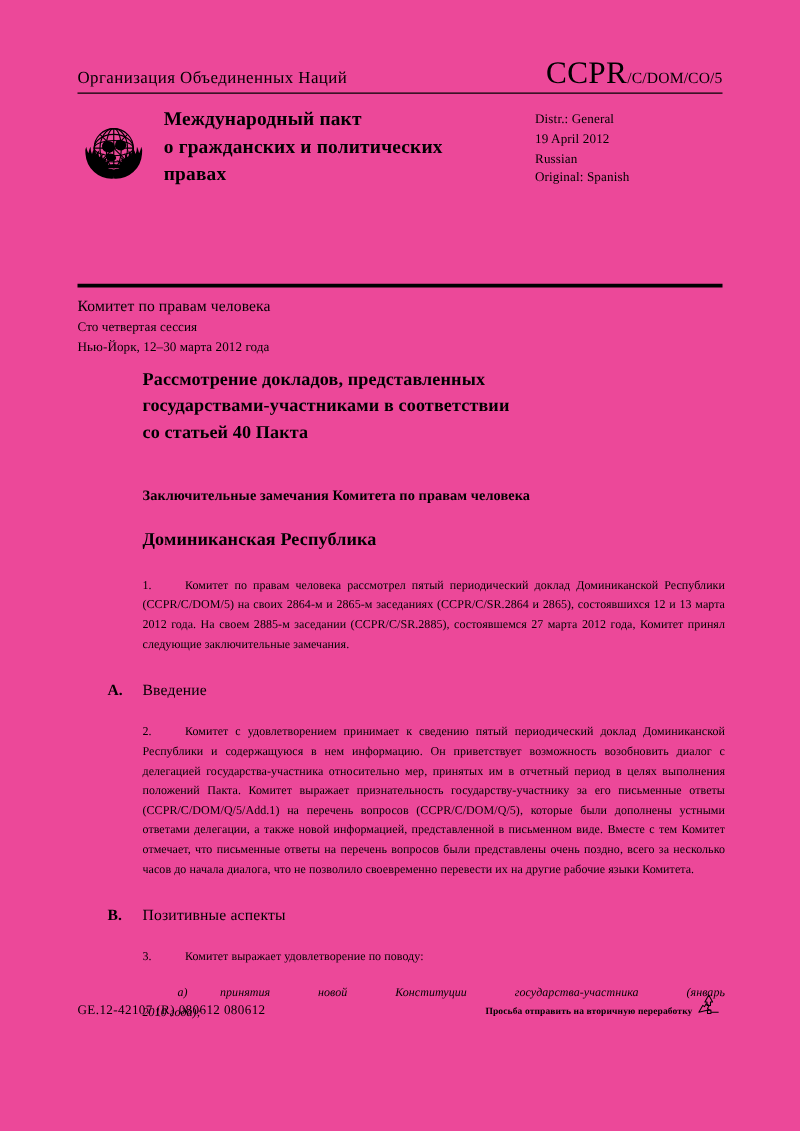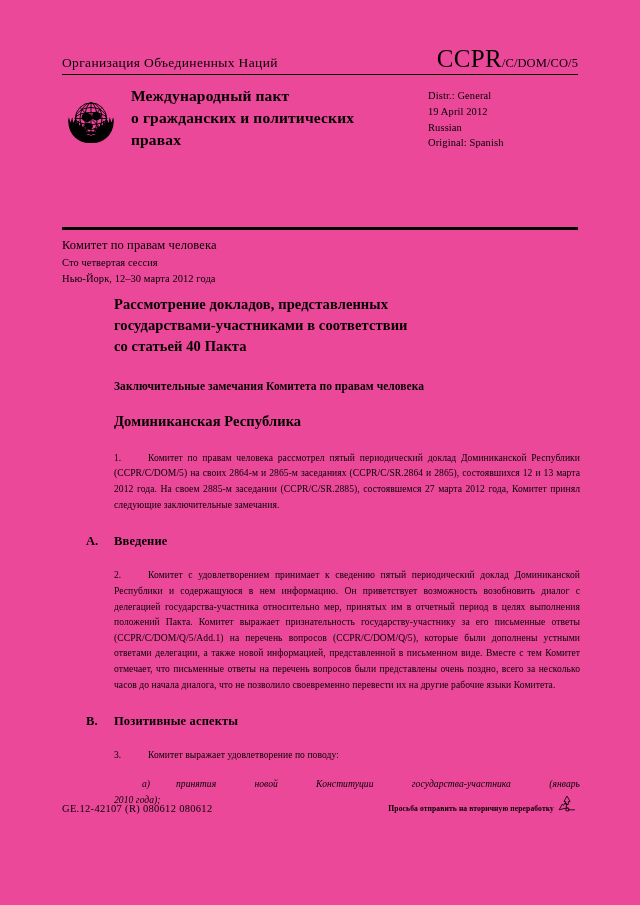--- a/index.html
+++ b/index.html
@@ -147,21 +147,21 @@
     margin-left: 28px;
   }
   .doc-title div { white-space: nowrap; }
 
   .doc-subtitle {
     font-weight: bold;
     font-size: 11.5px;
     line-height: 1.4;
     letter-spacing: 0.05px;
     margin-left: 28px;
-    margin-top: 21px;
+    margin-top: 32px;
   }
 
   .country {
     font-weight: bold;
     font-size: 14.5px;
     line-height: 1.4;
     letter-spacing: 0.1px;
     margin-left: 28px;
     margin-top: 16px;
   }
@@ -187,21 +187,21 @@
     margin-top: 22px;
   }
   .section-letter {
     font-weight: bold;
     font-size: 12.5px;
     width: 28px;
     flex: 0 0 28px;
     letter-spacing: 0.05px;
   }
   .section-title {
-    font-weight: bold;
+    font-weight: normal;
     font-size: 12.5px;
     letter-spacing: 0.15px;
   }
 
   .para.p2 { margin-top: 18px; }
   .para.p3 { margin-top: 18px; }
   .para.sub-a {
     margin-top: 13px;
     text-align: justify;
     font-style: italic;

